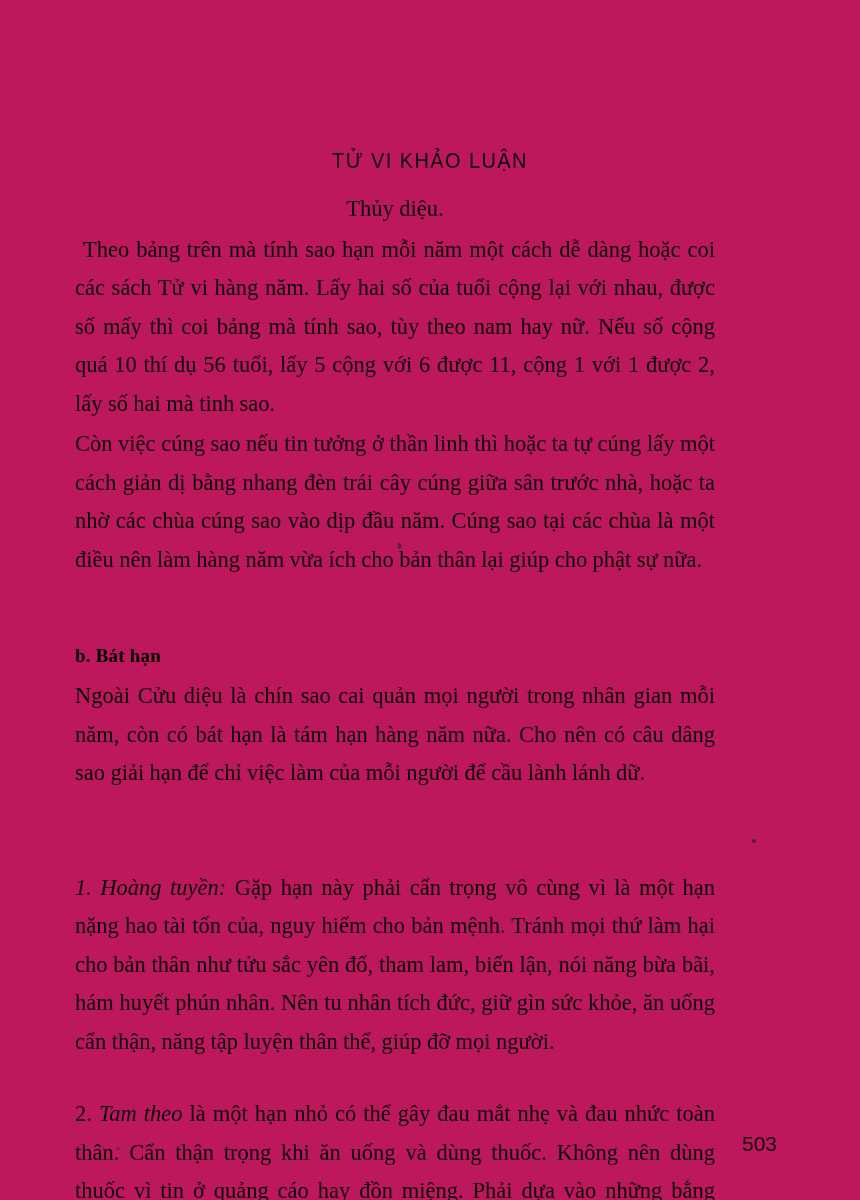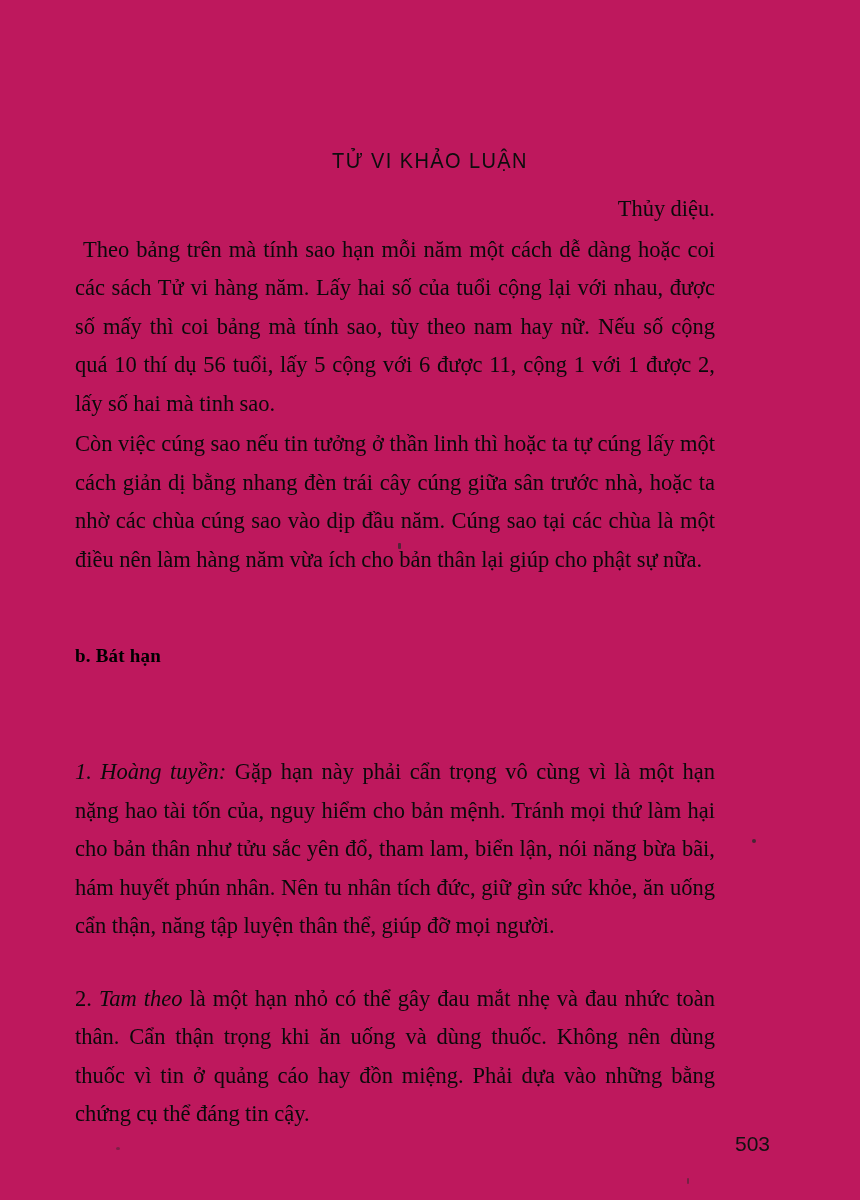--- a/index.html
+++ b/index.html
@@ -46,21 +46,21 @@
   .para {
     margin: 0;
     font-size: 22.5px;
     line-height: 38.5px;
     text-align: justify;
     text-justify: inter-word;
     word-spacing: -0.2px;
     color: #0a0a0a;
   }
 
-  .para.nojust { text-align: right; }
+  .para.nojust { text-align: center; }
 
   .para .lead-indent { display: inline-block; width: 8px; }
 
   .gap-sm { height: 2px; }
   .gap-md { height: 18px; }
   .gap-lg { height: 34px; }
   .gap-xl { height: 58px; }
 
   .section-heading {
     margin: 0;
@@ -68,21 +68,21 @@
     line-height: 38px;
     font-weight: bold;
     letter-spacing: 0.2px;
   }
 
   .it { font-style: italic; }
 
   
   .folio {
     position: absolute;
-    right: 90px;
+    right: 83px;
     top: 1132px;
     font-family: "Liberation Sans", "DejaVu Sans", sans-serif;
     font-size: 21px;
     color: #111111;
   }
 
   
   .speck {
     position: absolute;
     background: #2b2b2b;
@@ -111,20 +111,21 @@
     <div class="gap-sm"></div>
 
     <p class="para">Còn việc cúng sao nếu tin tưởng ở thần linh thì hoặc ta tự cúng lấy một cách giản dị bằng nhang đèn trái cây cúng giữa sân trước nhà, hoặc ta nhờ các chùa cúng sao vào dịp đầu năm. Cúng sao tại các chùa là một điều nên làm hàng năm vừa ích cho bản thân lại giúp cho phật sự nữa.</p>
 
     <div class="gap-xl"></div>
 
     <p class="section-heading">b. Bát hạn</p>
 
     <div class="gap-sm"></div>
 
+    <p class="para">Ngoài Cửu diệu là chín sao cai quản mọi người trong nhân gian mỗi năm, còn có bát hạn là tám hạn hàng năm nữa. Cho nên có câu dâng sao giải hạn để chỉ việc làm của mỗi người để cầu lành lánh dữ.</p>
 
     <div class="gap-xl"></div>
 
 
     <div class="gap-md"></div>
 
     <p class="para"><span class="it">1.</span> <span class="it">Hoàng tuyền:</span> <span>Gặp hạn này phải cẩn trọng vô cùng vì là một hạn nặng hao tài tốn của, nguy hiểm cho bản mệnh. Tránh mọi thứ làm hại cho bản thân như tửu sắc yên đổ, tham lam, biển lận, nói năng bừa bãi, hám huyết phún nhân. Nên tu nhân tích đức, giữ gìn sức khỏe, ăn uống cẩn thận, năng tập luyện thân thể, giúp đỡ mọi người.</span></p>
 
     <div class="gap-lg"></div>
 

